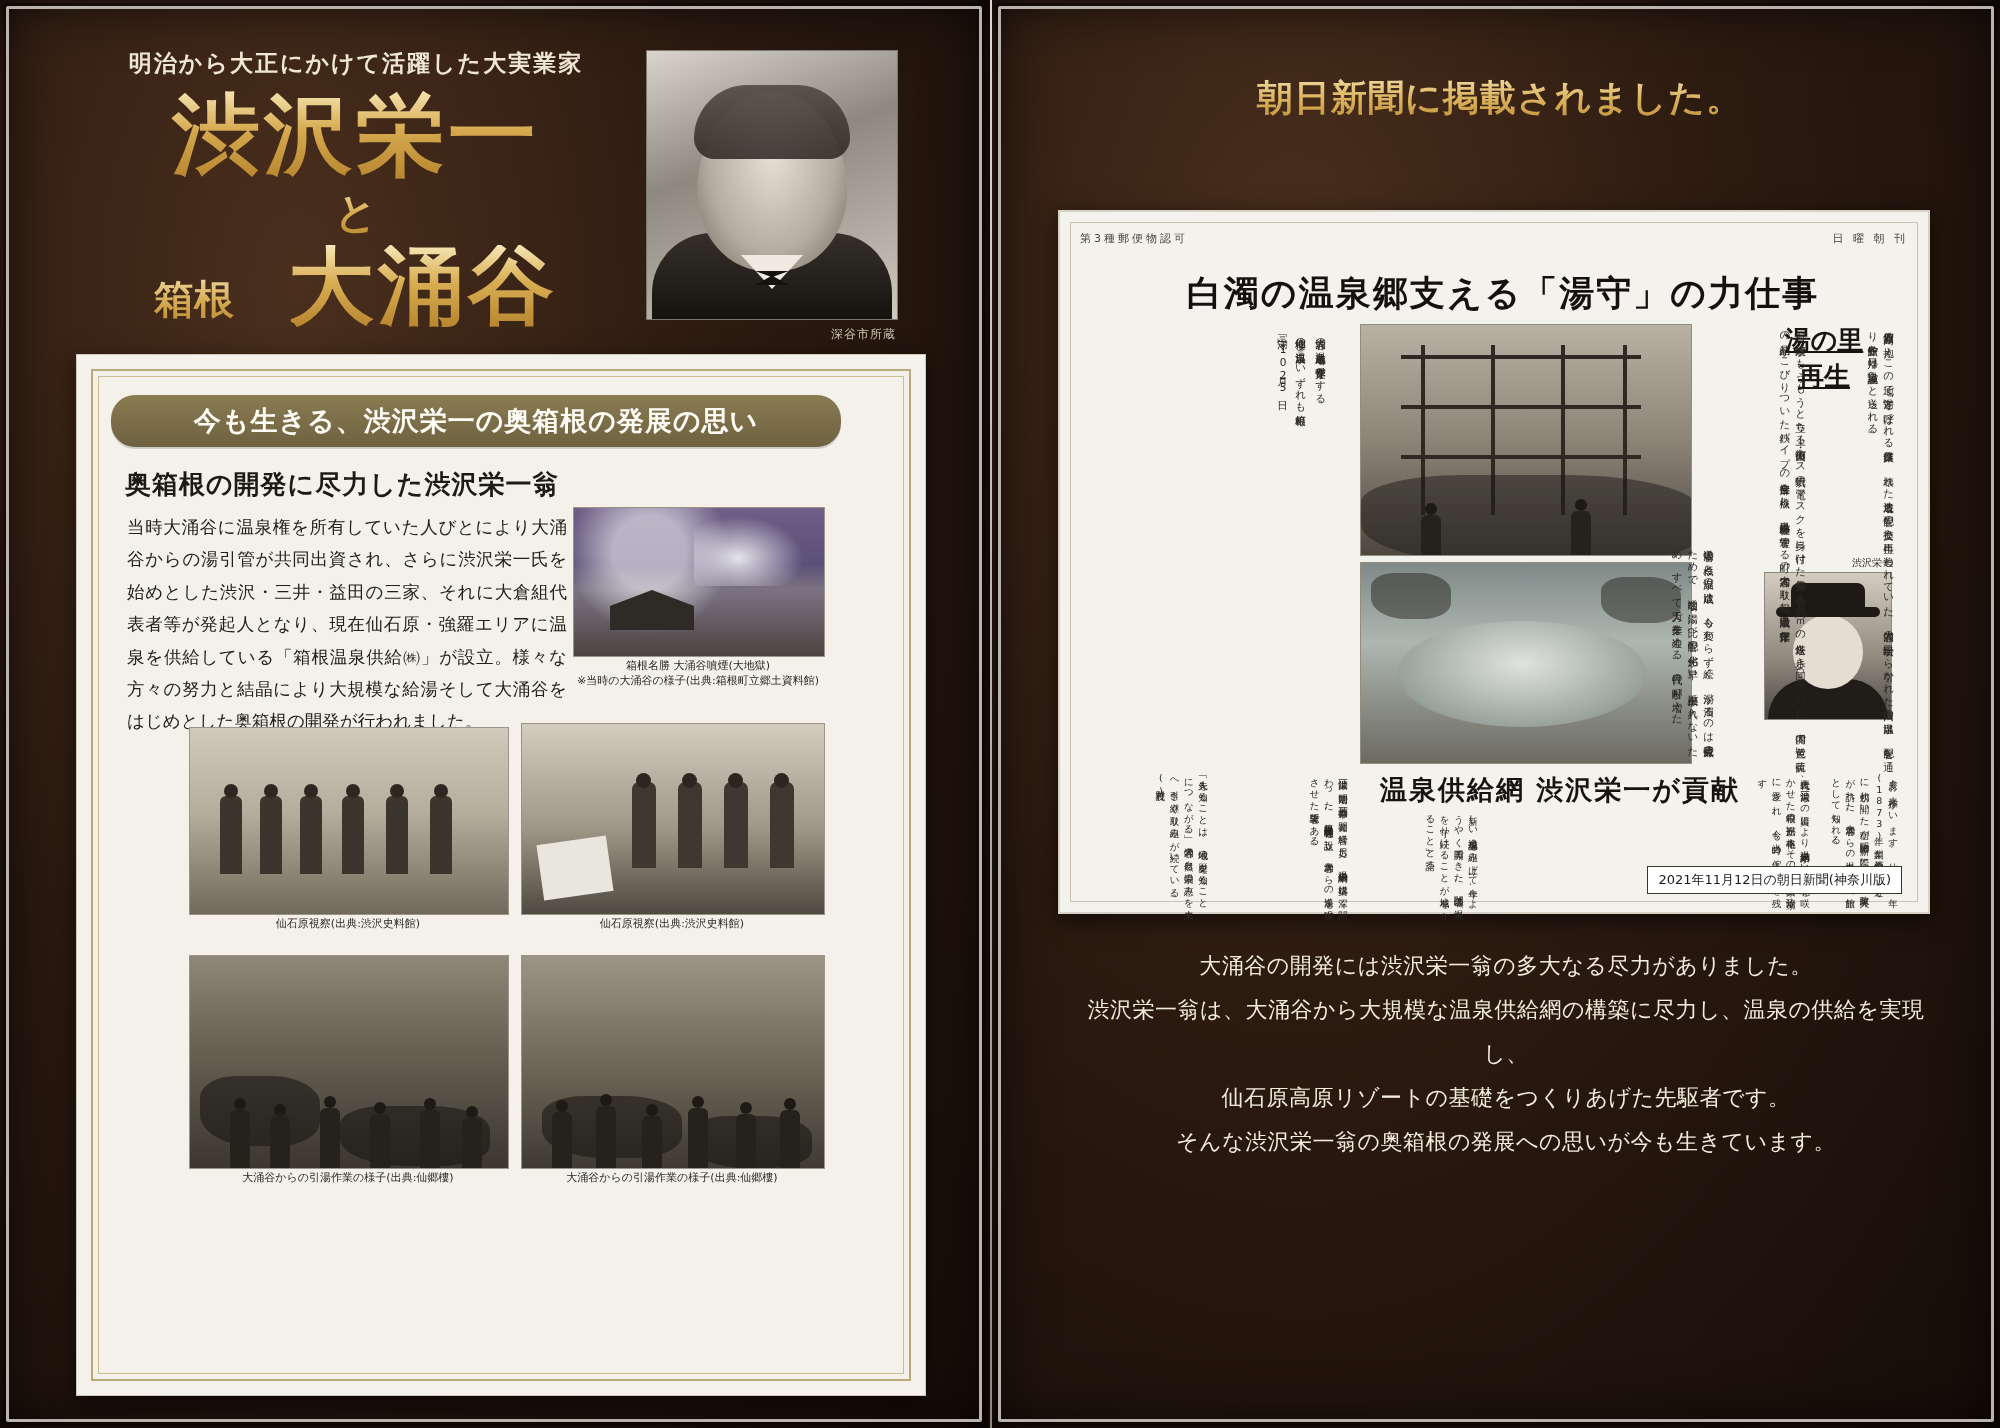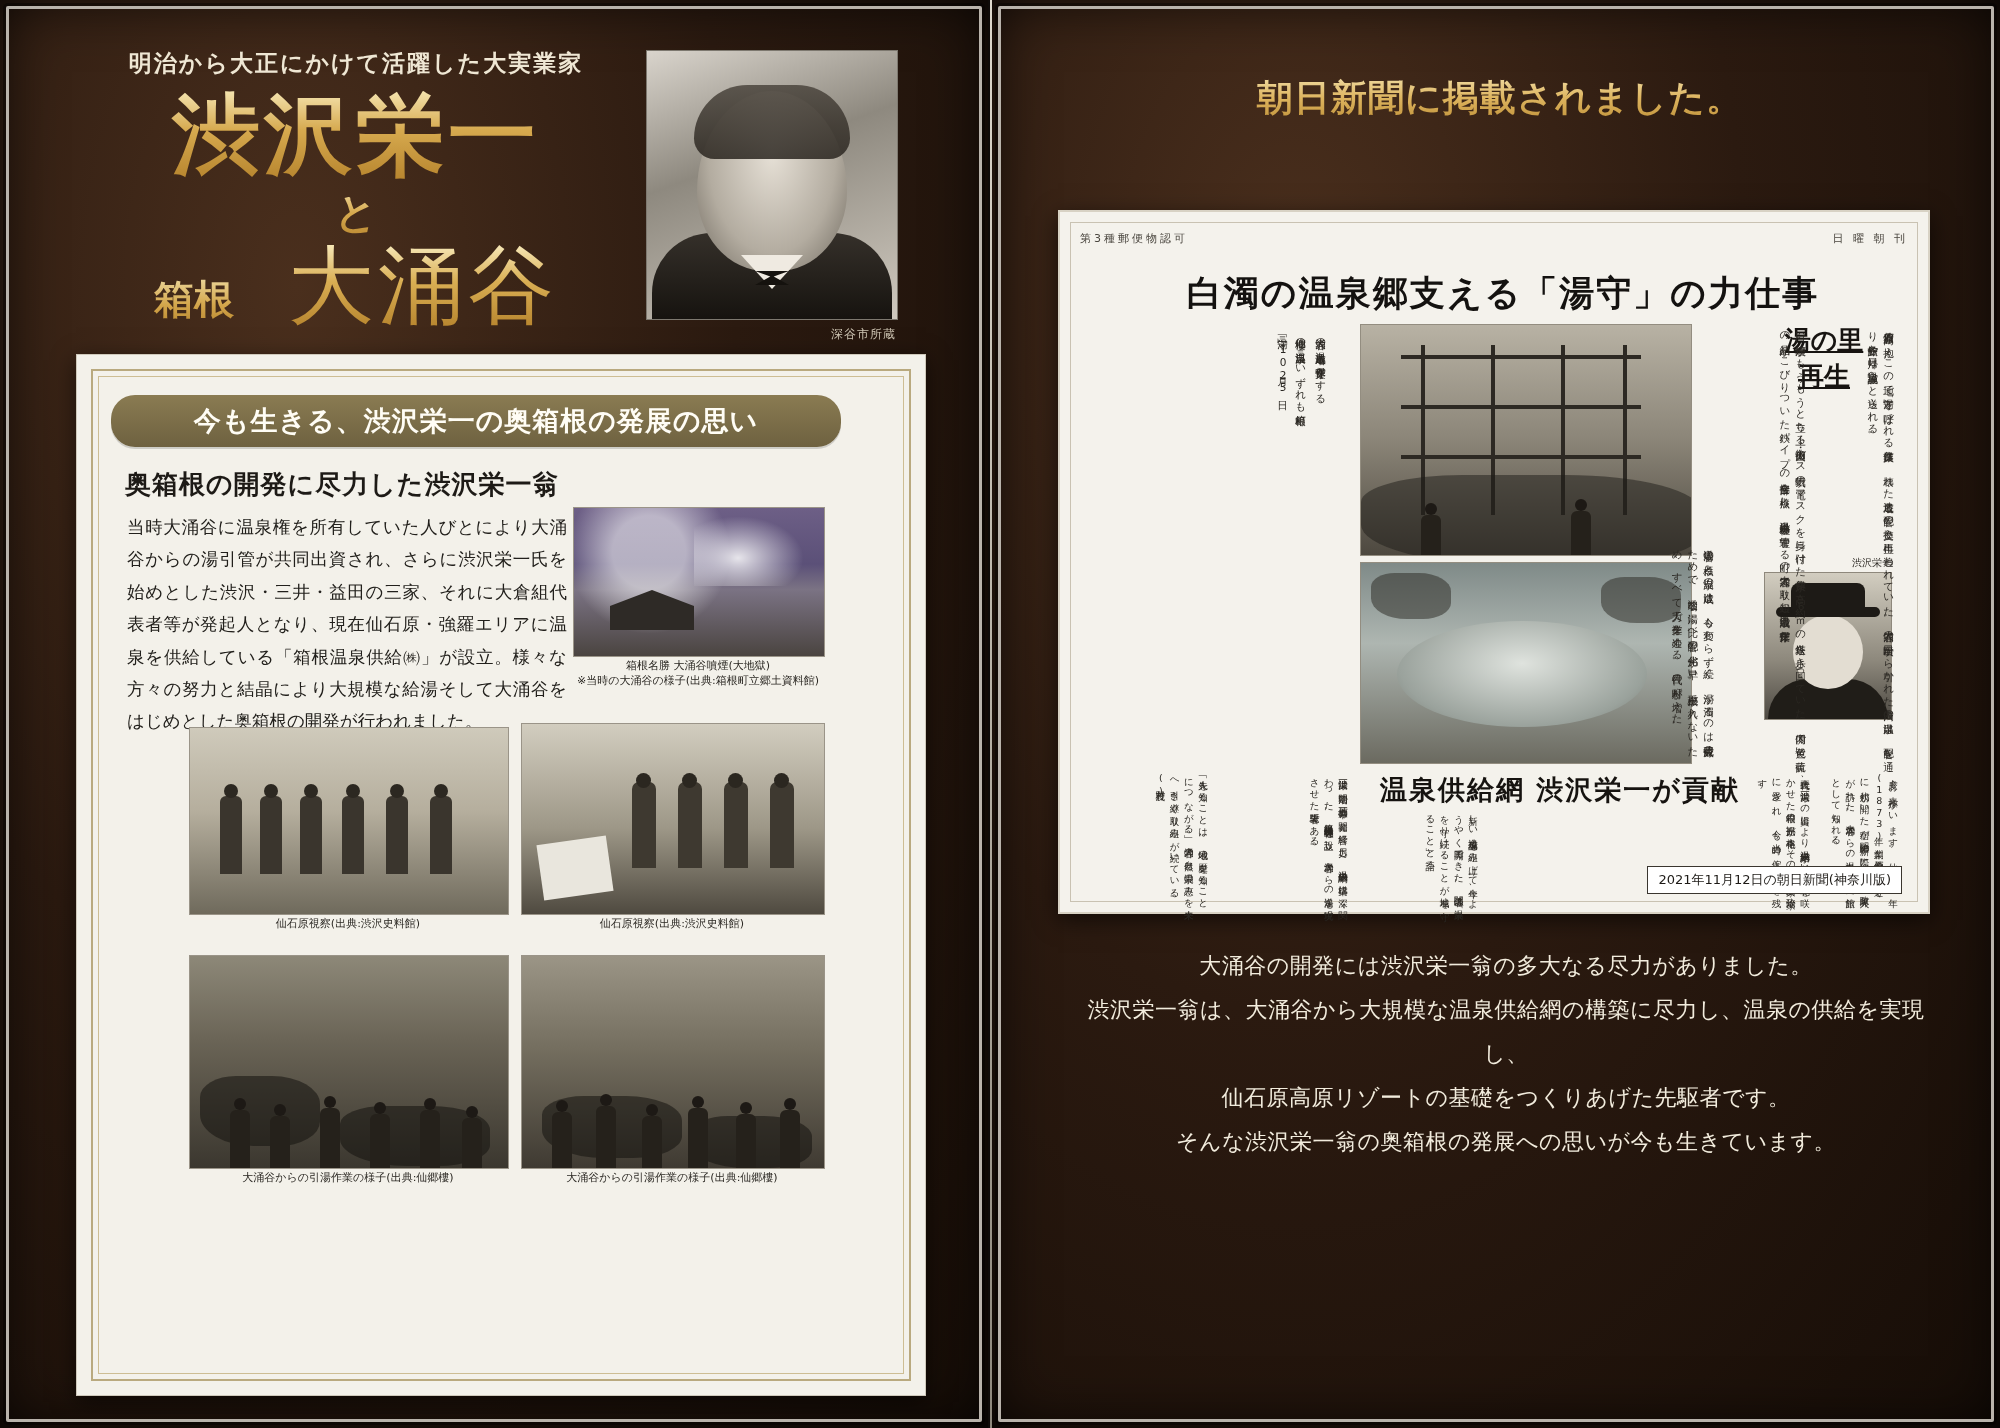--- a/index.html
+++ b/index.html
@@ -44,21 +44,21 @@
     background:linear-gradient(180deg,#f4e3ae 0%,#d6a94e 50%,#b8862f 100%);
     -webkit-background-clip:text;background-clip:text;color:transparent;
   }
   .place-row{margin-top:4px;display:flex;align-items:flex-end;justify-content:center;gap:10px;}
   .place-small{
     font-size:40px;font-weight:700;
     background:linear-gradient(180deg,#f1e0ab 0%,#d3a64b 60%,#b8862f 100%);
     -webkit-background-clip:text;background-clip:text;color:transparent;
   }
   .place-big{
-    font-size:86px;line-height:.95;font-weight:400;letter-spacing:4px;
+    font-size:86px;line-height:.95;font-weight:700;letter-spacing:4px;
     background:linear-gradient(180deg,#f6e7b6 0%,#d9ae53 45%,#b8862f 100%);
     -webkit-background-clip:text;background-clip:text;color:transparent;margin-left:44px;
   }
 
   .portrait{
     position:absolute;right:76px;top:36px;width:250px;height:268px;
     background:linear-gradient(160deg,#d9d4cc 0%,#8e897f 40%,#cfc9bf 100%);
     border:1px solid #7d786f;overflow:hidden;
   }
   .portrait .face{

